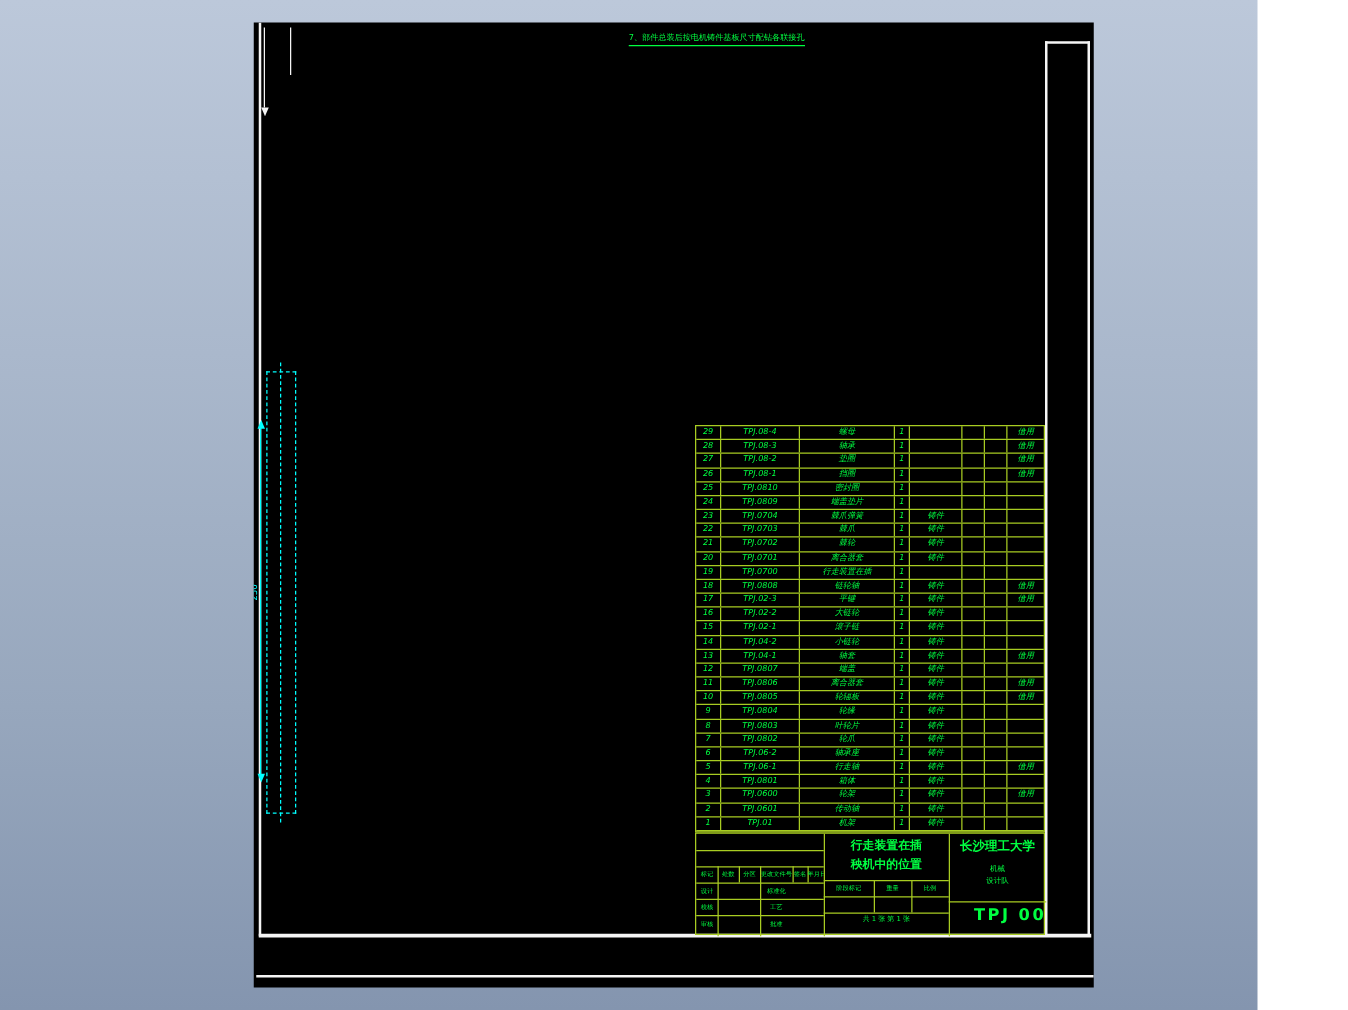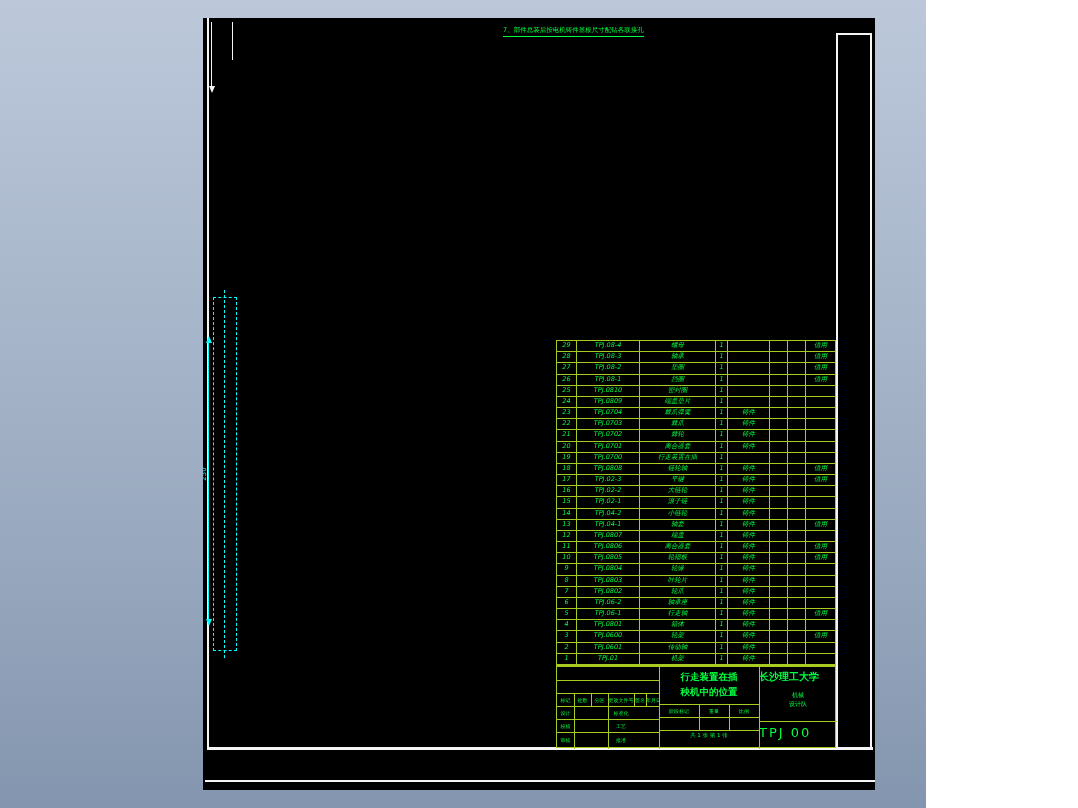--- a/index.html
+++ b/index.html
@@ -3,21 +3,21 @@
 <meta charset="utf-8">
 <style>
   :root{
     --lg:#a8cc22;   
     --tg:#00ff41;   
     --cy:#00ffff;   
     --wh:#f5f5f5;   
   }
   *{margin:0;padding:0;box-sizing:border-box;}
   body{font-family:"DejaVu Sans", sans-serif;}
-  #page{position:relative;width:926px;height:808px;overflow:hidden;
+  #page{position:relative;width:1006px;height:808px;overflow:hidden;
         background:linear-gradient(180deg,#bcc8da 0%,#aab8cc 35%,#97a7bd 70%,#8495af 100%);}
   #canvas{position:absolute;left:203px;top:18px;width:672px;height:772px;background:#000;overflow:hidden;}
 
   .wline{position:absolute;background:var(--wh);}
 
   
   #top-note{position:absolute;left:300px;top:8px;color:var(--tg);font-size:6.5px;
             border-bottom:1px solid var(--tg);padding-bottom:1px;white-space:nowrap;}
 
   
@@ -52,24 +52,24 @@
   #bom-header .bcell{line-height:15px;font-size:6.5px;color:#d9ffd9;}
 
   
   #tblock{position:absolute;left:353px;top:648px;width:280px;height:82px;border:1px solid var(--lg);}
   .tl{position:absolute;background:var(--lg);}
   .tlabel{position:absolute;color:var(--tg);font-size:5px;line-height:6px;text-align:center;
           overflow:hidden;white-space:nowrap;}
   #tb-title{position:absolute;left:102px;top:2px;width:100px;height:34px;color:var(--tg);
             font-size:9.5px;font-weight:bold;text-align:center;line-height:15px;}
   #tb-univ{position:absolute;left:202px;top:3px;width:78px;color:var(--tg);font-size:10px;
-           font-weight:bold;}
+           font-weight:bold;text-align:center;}
   .tb-dept{position:absolute;left:202px;width:78px;color:var(--tg);font-size:6px;text-align:center;}
   #tb-dwgno{position:absolute;left:202px;top:58px;width:78px;color:var(--tg);font-size:13px;
-            font-weight:normal;text-align:left;letter-spacing:2px;}
+            font-weight:bold;text-align:right;letter-spacing:2px;}
   #tb-sheet{position:absolute;left:102px;top:65px;width:100px;color:var(--tg);font-size:5.5px;text-align:center;}
 </style>
 </head>
 <body>
 
 <div id="page">
   <div id="canvas">
 
     <div class="wline" style="left:4px;top:0;width:2px;height:731px;"></div>
     <div class="wline" style="left:4px;top:729px;width:666px;height:3px;"></div>

